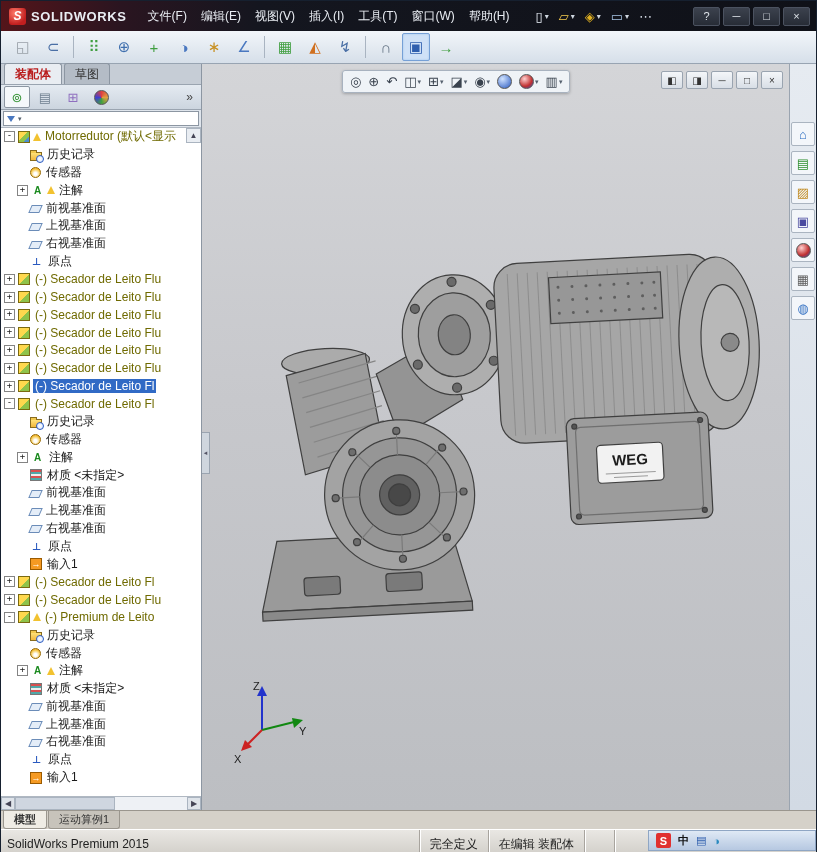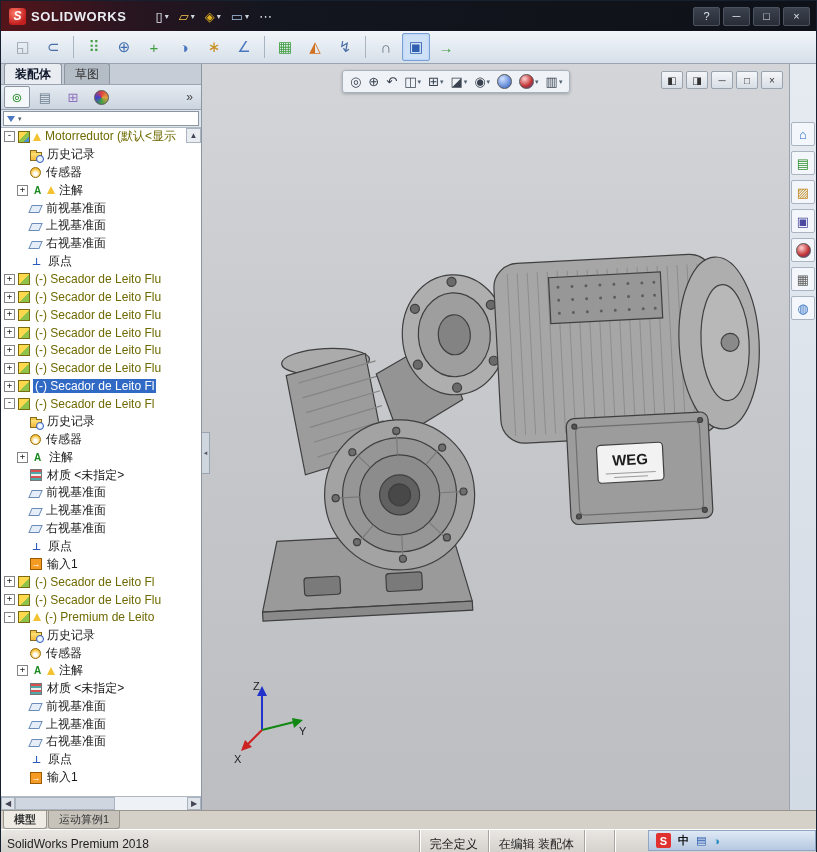--- a/index.html
+++ b/index.html
@@ -26,21 +26,21 @@
   .tb{width:26px;height:26px;display:flex;align-items:center;justify-content:center;font-size:15px;border:1px solid transparent;border-radius:2px;}
   .tb.active{background:#cfe1f7;border-color:#76a0d6;box-shadow:inset 0 0 2px #9cc0ea;}
   .tbsep{width:1px;height:22px;background:#a9b4c1;margin:0 4px;}
 
   
   .client{display:flex;height:746px;}
   .leftcol{width:201px;display:flex;flex-direction:column;background:#eef1f5;border-right:1px solid #8c96a2;box-sizing:border-box;}
 
   .cmdtabs{height:20px;display:flex;align-items:flex-end;background:#c6cdd6;padding-left:3px;gap:2px;border-bottom:1px solid #9aa4b0;}
   .ctab{font-size:12px;padding:2px 10px 1px;background:#b4bcc6;border:1px solid #8c96a2;border-bottom:none;border-radius:3px 3px 0 0;color:#333;}
-  .ctab.active{background:#e9edf2;font-weight:bold;color:#0f172a;}
+  .ctab.active{background:#e9edf2;font-weight:bold;color:#b91c1c;}
 
   .paneltabs{height:24px;display:flex;align-items:center;background:linear-gradient(#e4eaf1,#ccd5df);border-bottom:1px solid #9aa4b0;padding:0 3px;}
   .ptabs-inner{display:flex;gap:2px;}
   .ptab{width:24px;height:20px;display:flex;align-items:center;justify-content:center;font-size:13px;border:1px solid transparent;border-radius:2px;}
   .ptab.active{background:#f5f8fb;border-color:#8c96a2;}
   .overflow{margin-left:auto;font-size:12px;color:#444;padding:0 5px;}
 
   .filterbar{height:18px;background:#dfe5ec;display:flex;align-items:center;padding:1px 2px;border-bottom:1px solid #b0b8c2;box-sizing:border-box;}
   .filterfield{flex:1;height:13px;background:#fff;border:1px solid #8c96a2;display:flex;align-items:center;padding:0 3px;gap:3px;}
   .funnel{width:0;height:0;border-left:4px solid transparent;border-right:4px solid transparent;border-top:6px solid #4a78c0;}
@@ -107,20 +107,29 @@
 </head>
 <body>
 
 <div class="app">
 
   <div class="titlebar">
     <div class="logo">
       <span class="logo-mark">S</span>
       <span class="logo-text">SOLIDWORKS</span>
     </div>
+    <div class="menubar" id="menus">
+        <div class="menu-item">文件(F)</div>
+        <div class="menu-item">编辑(E)</div>
+        <div class="menu-item">视图(V)</div>
+        <div class="menu-item">插入(I)</div>
+        <div class="menu-item">工具(T)</div>
+        <div class="menu-item">窗口(W)</div>
+        <div class="menu-item">帮助(H)</div>
+      </div>
     <div class="quicktools" id="quick-tools">
         <div class="qt">
           <span class="g" style="color: rgb(238, 244, 252);">▯</span>
           <span class="caret">▾</span>
         </div>
         <div class="qt">
           <span class="g" style="color: rgb(242, 201, 76);">▱</span>
           <span class="caret">▾</span>
         </div>
         <div class="qt">
@@ -650,21 +659,21 @@
         </div>
       </div>
   </div>
 
   <div class="bottomtabs" id="bottom-tabs">
       <div class="btab active">模型</div>
       <div class="btab">运动算例1</div>
     </div>
 
   <div class="statusbar">
-    <span class="sbleft">SolidWorks Premium 2018</span>
+    <span class="sbleft">SolidWorks Premium 2015</span>
     <div class="sfields" id="status-fields">
         <div class="sfield">完全定义</div>
         <div class="sfield">在编辑 装配体</div>
         <div class="sfield"></div>
         <div class="sfield"></div>
       </div>
   </div>
 
   <div class="taskbarfrag" id="taskbar">
       <span class="tbi tile" style="color: rgb(255, 255, 255); background: rgb(224, 48, 48);">S</span>

